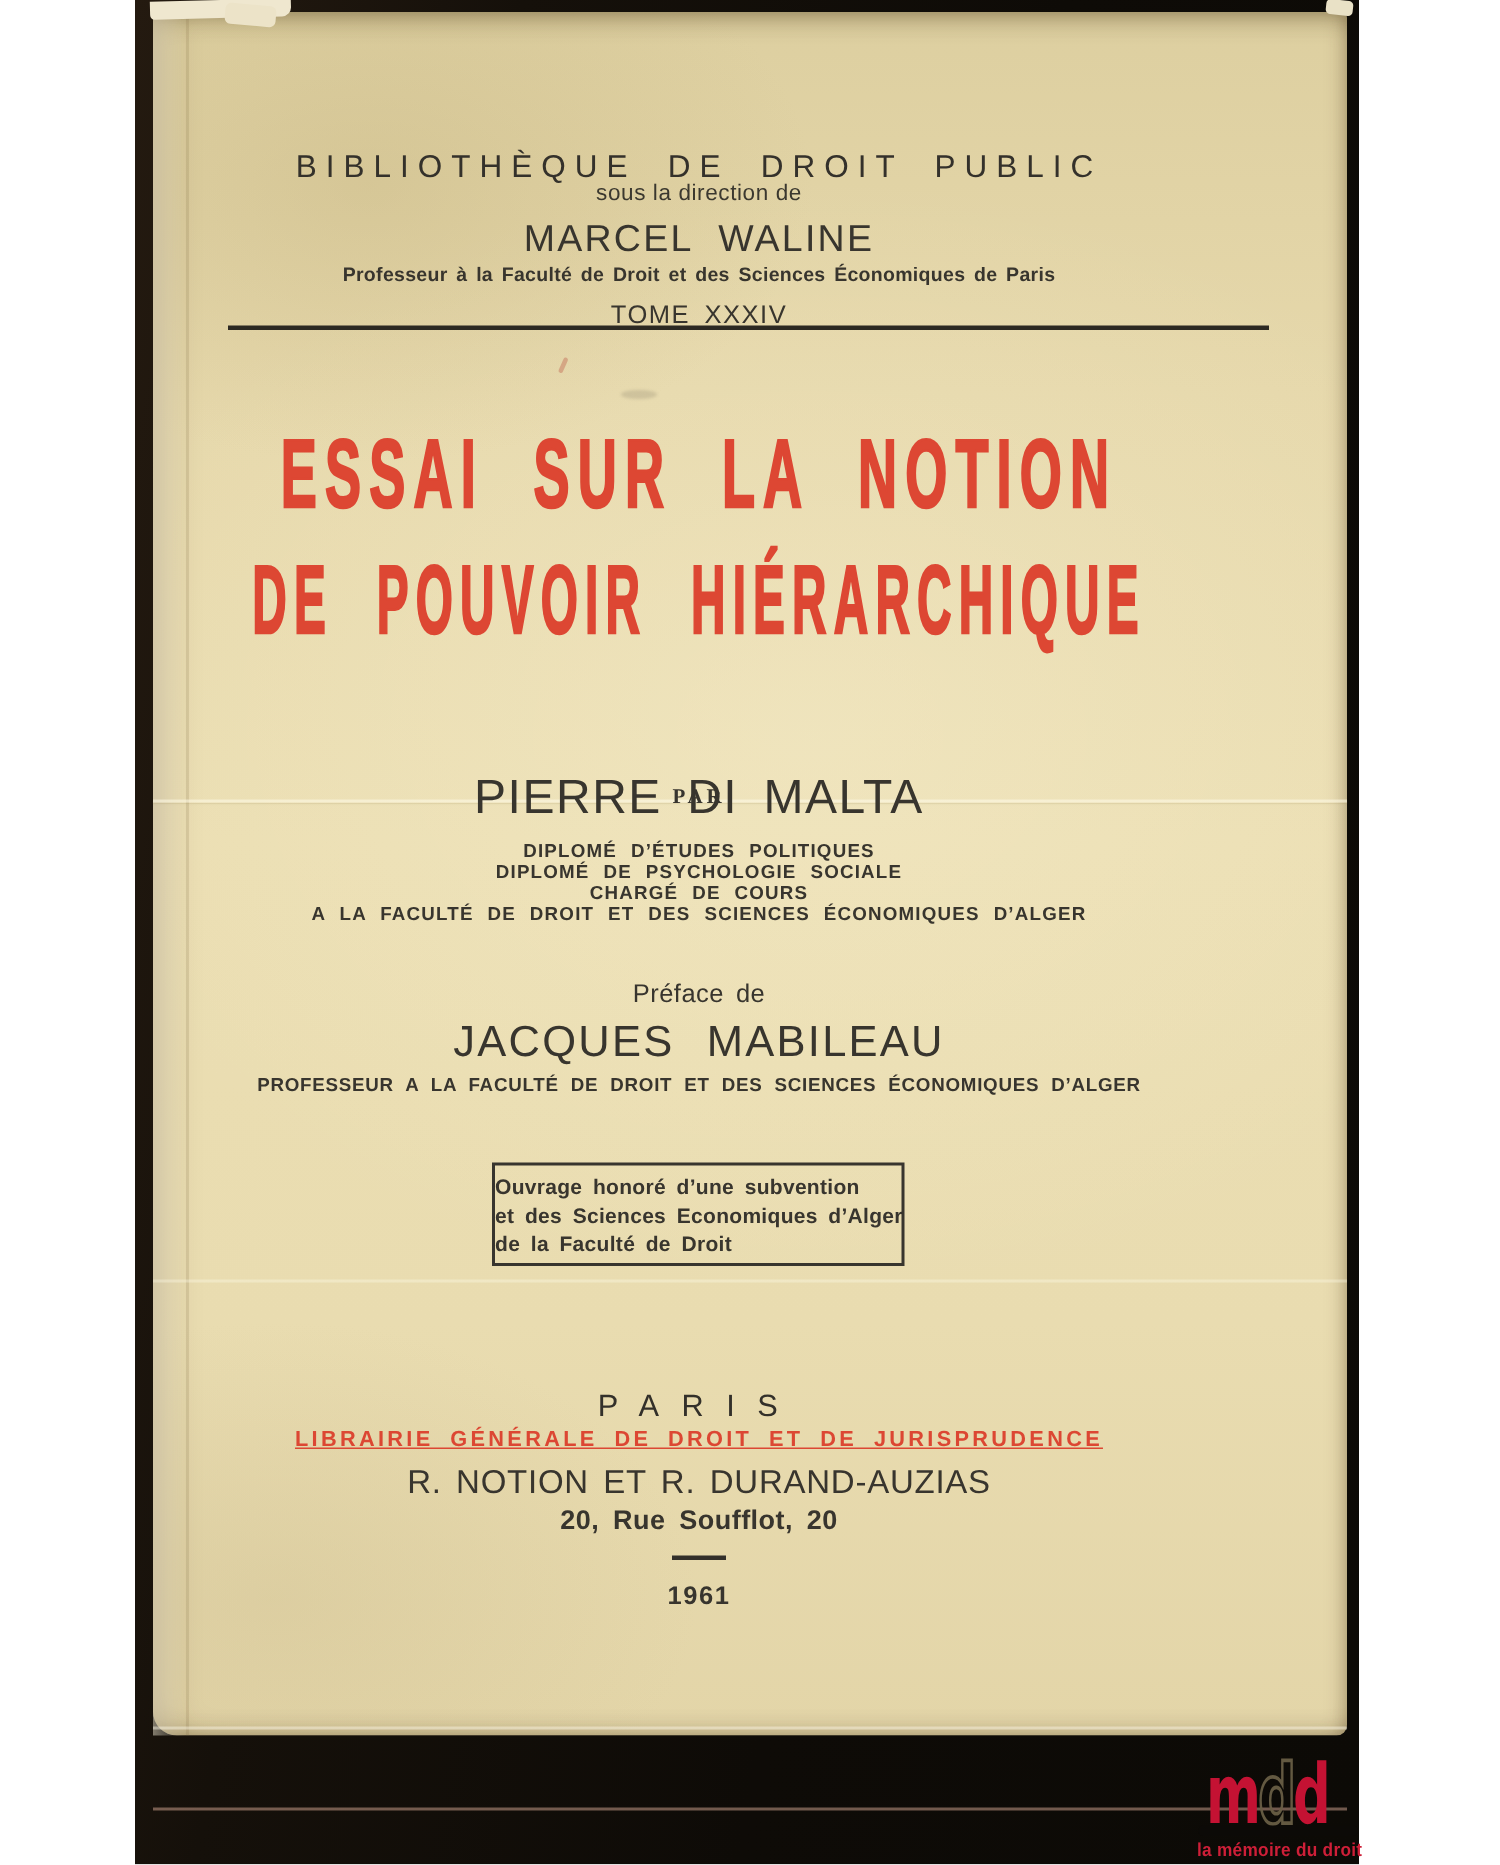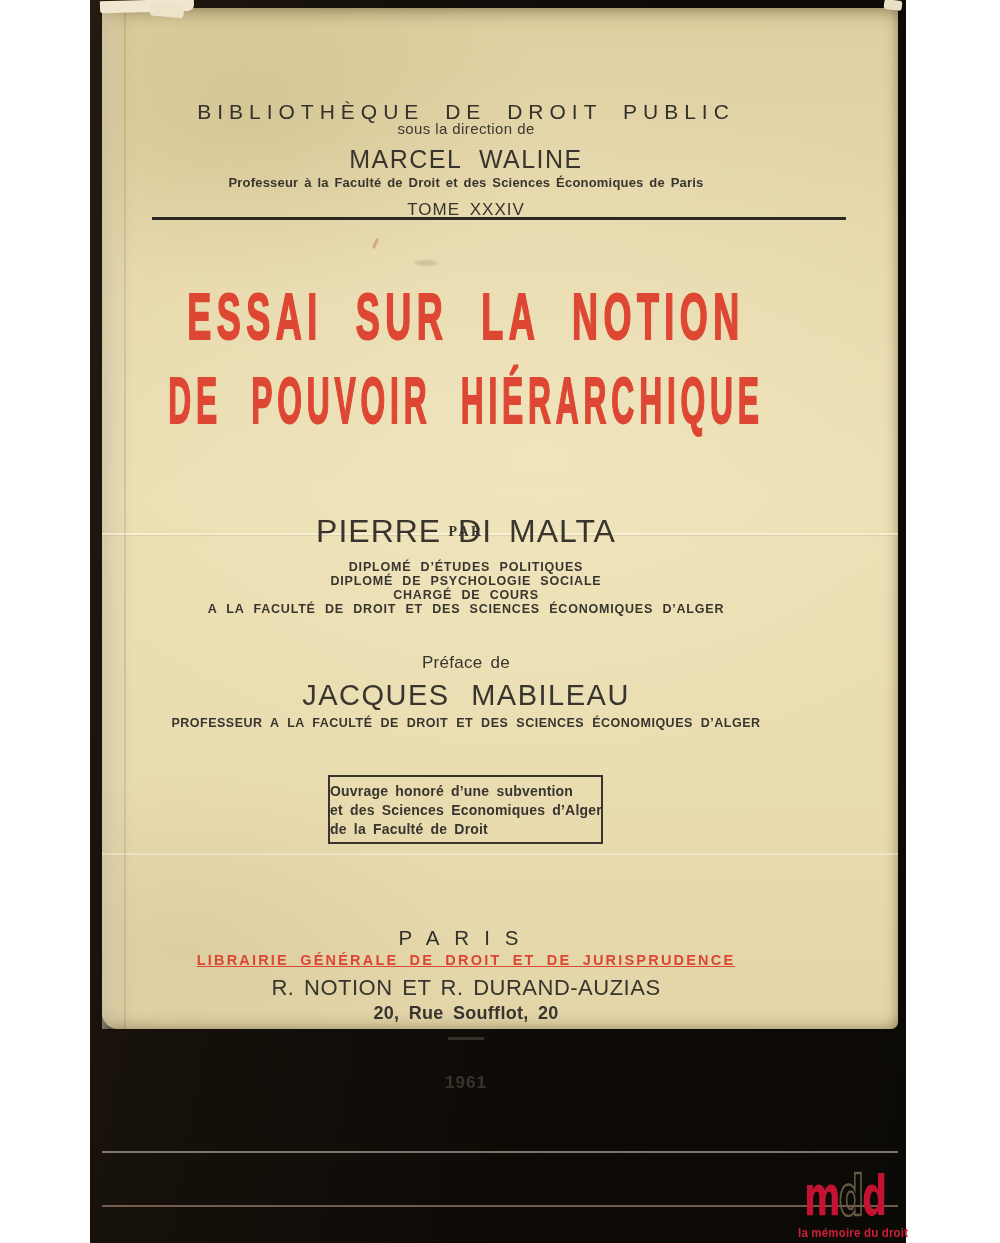--- a/index.html
+++ b/index.html
@@ -7,21 +7,21 @@
   .stage { position:relative; width:1000px; height:1243px; overflow:hidden; background:#ffffff; }
 
   
   .photo-bg {
     position:absolute; left:90px; top:0; width:816px; height:1243px;
     background: linear-gradient(100deg, #241a10 0%, #15100a 25%, #0e0b07 60%, #0c0a06 100%);
   }
 
   
   .cover {
-    position:absolute; left:102px; top:8px; width:796px; height:1021px;
+    position:absolute; left:102px; top:8px; width:796px; height:1149px;
     border-radius: 6px 4px 7px 16px;
     background:
       radial-gradient(ellipse 480px 300px at 18% 10%, rgba(190,172,120,.32), transparent 62%),
       radial-gradient(ellipse 720px 520px at 55% 42%, rgba(255,249,224,.26), transparent 72%),
       radial-gradient(ellipse 430px 280px at 10% 92%, rgba(198,182,136,.28), transparent 66%),
       linear-gradient(180deg, #ddcfa0 0%, #e6d8ab 22%, #ebdeb2 48%, #e9dcb0 76%, #e3d5a8 100%);
     box-shadow:
       inset 16px 0 26px -14px rgba(70,50,20,.5),
       inset -8px 0 14px -8px rgba(70,50,20,.35),
       inset 0 12px 18px -10px rgba(70,50,20,.42),
@@ -77,21 +77,21 @@
 
   .grantbox { position:absolute; left:226px; top:767px; width:271px; height:60px;
     border:2.5px solid #38352e; padding-top:5px; text-align:left; }
   .grantline { font-size:14px; font-weight:bold; line-height:19px; letter-spacing:.2px; word-spacing:3px; white-space:nowrap; }
 
   .city        { top:918px;  font-size:20.5px; letter-spacing:15px; word-spacing:2px; color:#33302a; }
   .publisher   { top:944px;  font-size:14.5px; font-weight:bold; letter-spacing:2.2px; word-spacing:5px; color:#dc4733;text-decoration:underline; }
   .names       { top:967px;  font-size:22px; letter-spacing:.5px; word-spacing:3px; }
   .address     { top:995px;  font-size:18px; font-weight:bold; letter-spacing:.3px; word-spacing:4px; }
   .dash { position:absolute; left:346px; top:1029px; width:36px; height:3px; background:#33302a; }
-  .year        { top:1046px; font-size:17px; font-weight:bold; letter-spacing:1px;margin-top:19px; }
+  .year        { top:1046px; font-size:17px; font-weight:bold; letter-spacing:1px; }
 
   
   .watermark { position:absolute; left:790px; top:1168px; width:120px; height:75px; }
   .logo-letters { position:absolute; left:14px; bottom:19px; font-family:"DejaVu Sans", sans-serif;
     font-weight:bold; font-size:55px; line-height:1; letter-spacing:-3px; white-space:nowrap;
     transform:scaleX(0.64); transform-origin:left bottom; }
   .lm  { color:#c41233; }
   .ld1 { color:transparent; -webkit-text-stroke:2.5px rgba(104,94,68,.95); }
   .ld2 { color:#c41233; }
   .logo-bar { position:absolute; left:9px; top:49px; width:106px; height:7px; background:#0c0a07; border-radius:3px; }

